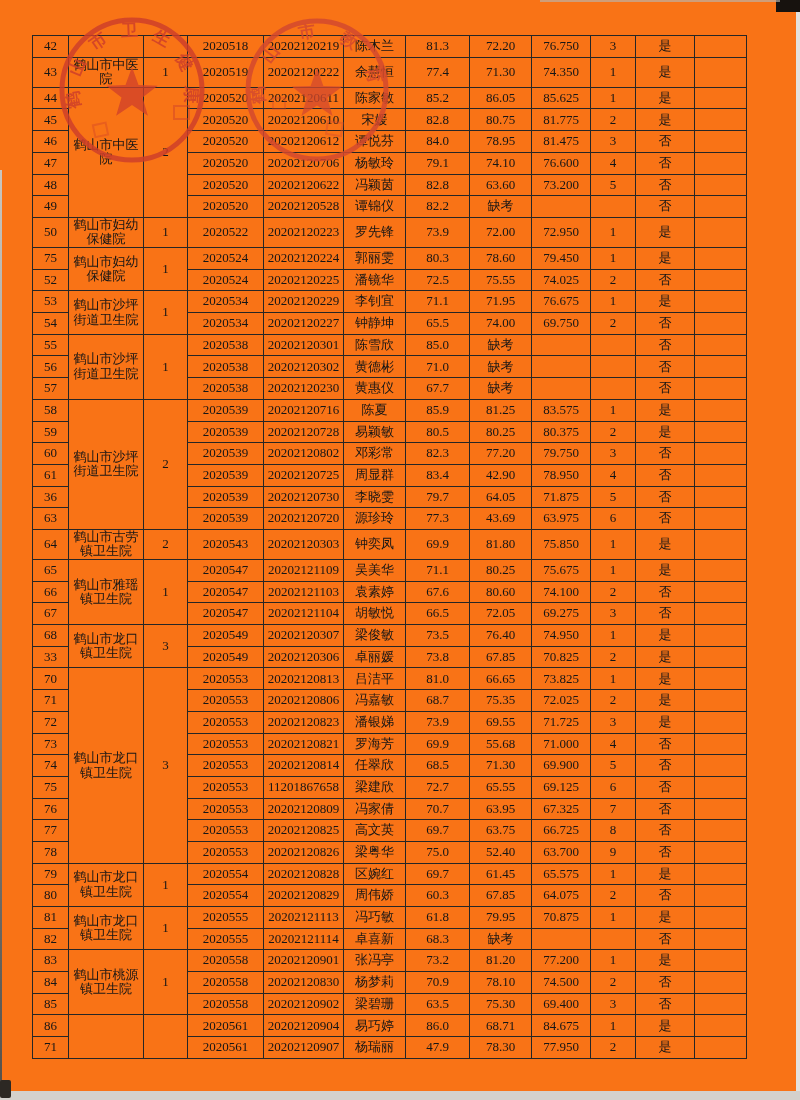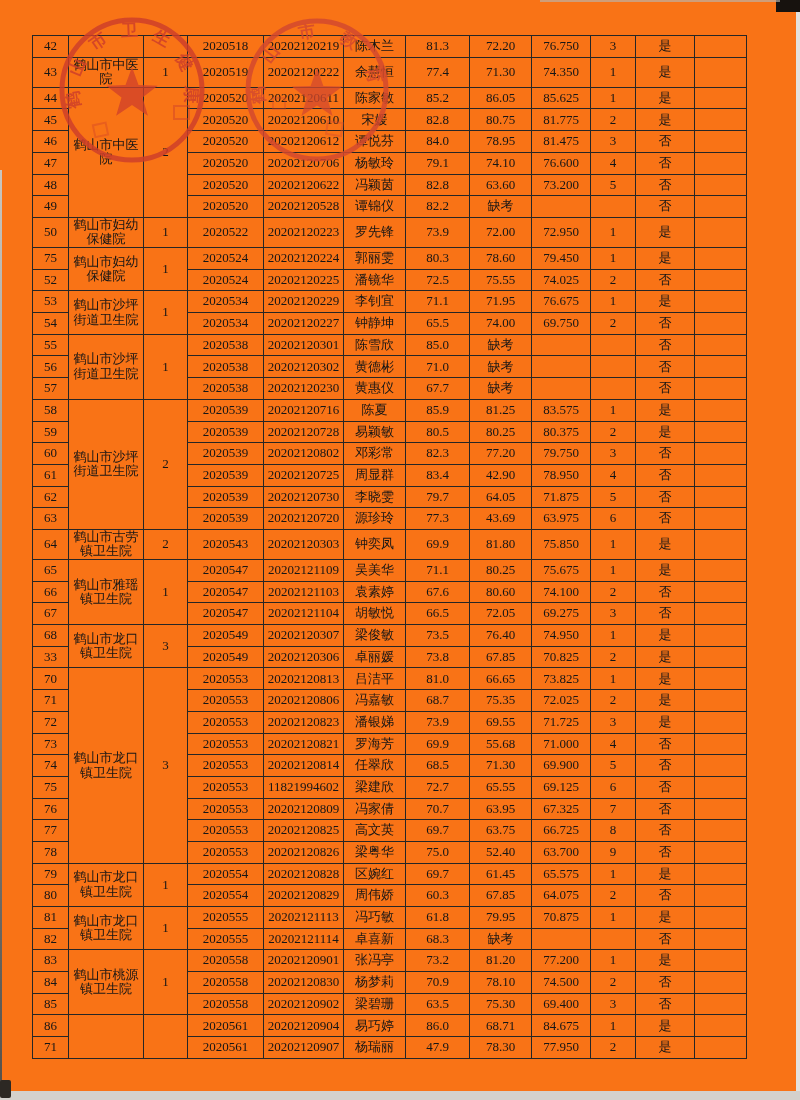--- a/index.html
+++ b/index.html
@@ -309,21 +309,21 @@
           <td>20202120725</td>
           <td>周显群</td>
           <td>83.4</td>
           <td>42.90</td>
           <td>78.950</td>
           <td>4</td>
           <td>否</td>
           <td></td>
         </tr>
         <tr>
-          <td>62</td>
+          <td>36</td>
           <td>2020539</td>
           <td>20202120730</td>
           <td>李晓雯</td>
           <td>79.7</td>
           <td>64.05</td>
           <td>71.875</td>
           <td>5</td>
           <td>否</td>
           <td></td>
         </tr>
@@ -475,21 +475,21 @@
           <td>68.5</td>
           <td>71.30</td>
           <td>69.900</td>
           <td>5</td>
           <td>否</td>
           <td></td>
         </tr>
         <tr>
           <td>75</td>
           <td>2020553</td>
-          <td>11821994602</td>
+          <td>11201867658</td>
           <td>梁建欣</td>
           <td>72.7</td>
           <td>65.55</td>
           <td>69.125</td>
           <td>6</td>
           <td>否</td>
           <td></td>
         </tr>
         <tr>
           <td>76</td>

